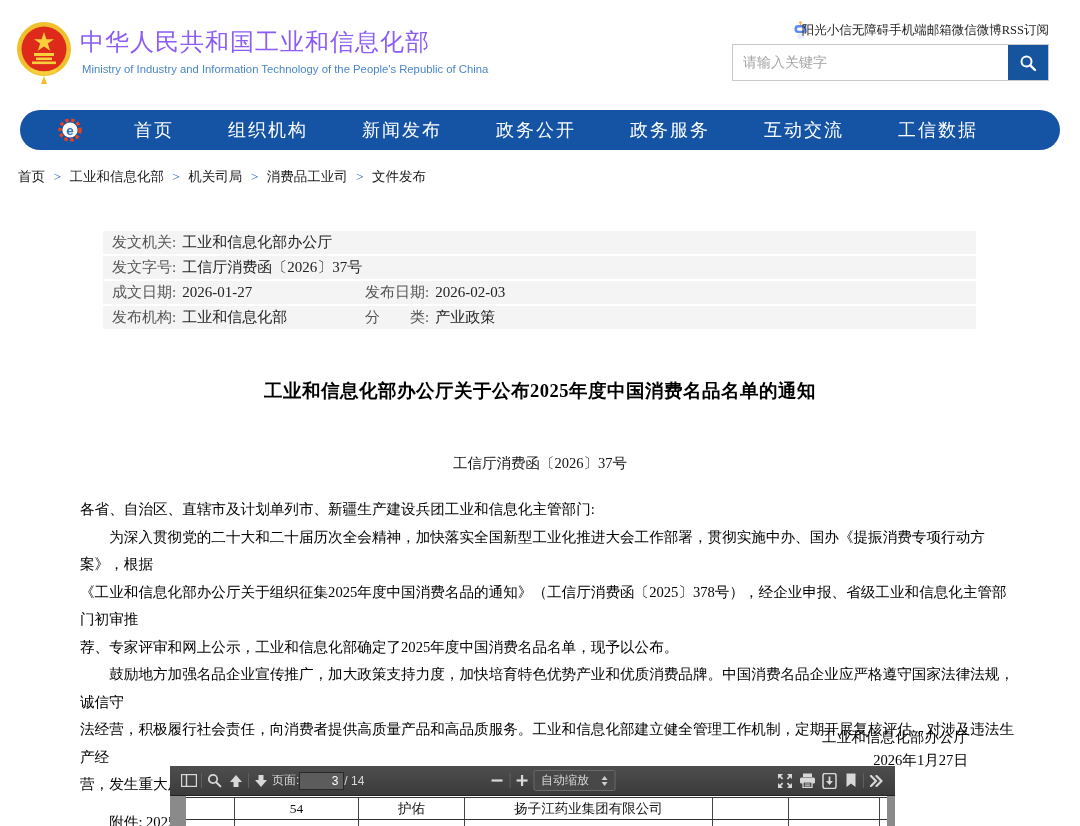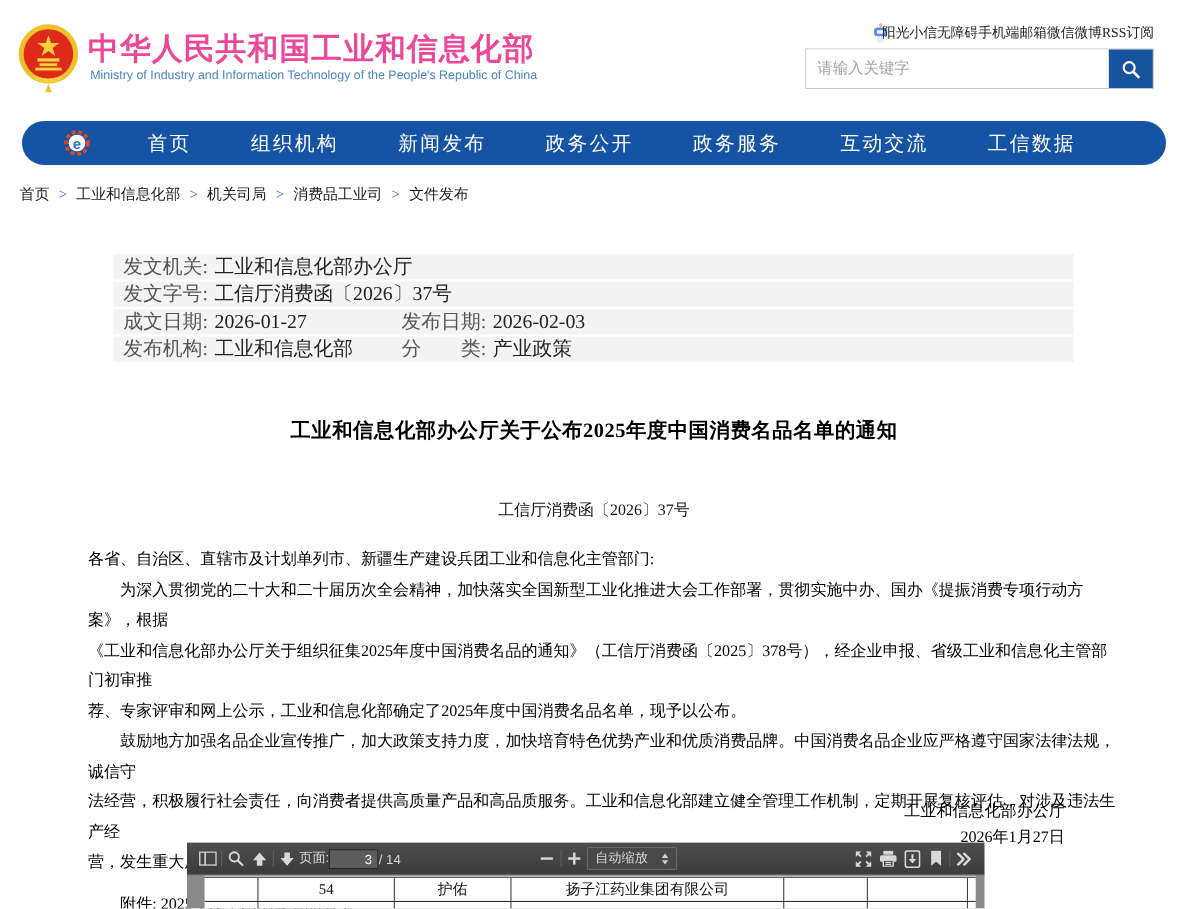--- a/index.html
+++ b/index.html
@@ -3,23 +3,23 @@
 <meta charset="utf-8">
 <style>
   * { margin:0; padding:0; box-sizing:border-box; }
   html,body { width:1080px; height:826px; overflow:hidden; background:#fff;
     font-family:"Liberation Serif","DejaVu Serif",serif; }
   .stage { position:relative; width:1080px; height:826px; background:#fff; }
 
   
   .header { position:absolute; top:0; left:0; width:1080px; height:105px; background:#fff; }
   .emblem { position:absolute; left:16px; top:20px; width:56px; height:64px; }
-  .site-title { position:absolute; left:80px; top:26px; color:#ec4899;
-    font-family:"Liberation Sans","DejaVu Sans",sans-serif; font-weight:bold;
-    font-size:28px; letter-spacing:1px; white-space:nowrap; }
+  .site-title { position:absolute; left:80px; top:26px; color:#8b5cf6;
+    font-family:"Liberation Sans","DejaVu Sans",sans-serif; font-weight:normal;
+    font-size:24px; letter-spacing:1px; white-space:nowrap; }
   .site-sub { position:absolute; left:82px; top:63px; color:#4a86c8;
     font-family:"Liberation Sans","DejaVu Sans",sans-serif; font-size:11.3px; white-space:nowrap; }
 
   .quick-links { position:absolute; top:21px; right:31px; display:flex; align-items:center;
     font-size:12.5px; color:#222; }
   .quick-links .ql { cursor:pointer; white-space:nowrap; }
   .mascot { width:15px; height:19px; margin-right:-6px; }
 
   .search-box { position:absolute; top:44px; right:31px; width:317px; height:37px;
     border:1px solid #c9c9c9; background:#fff; }
@@ -36,21 +36,21 @@
   .nav-items { flex:1; display:flex; justify-content:space-around; list-style:none;
     margin:0 55px 0 25px; }
   .nav-item { color:#fff; font-size:18px; letter-spacing:2px; cursor:pointer; white-space:nowrap; }
 
   
   .breadcrumb { position:absolute; top:168px; left:18px; font-size:13.5px; color:#1a1a1a; }
   .breadcrumb .bc { cursor:pointer; }
   .breadcrumb .sep { color:#2a62c5; margin:0 5px; }
 
   
-  .meta { position:absolute; top:231px; left:103px; width:873px; font-size:18px; }
+  .meta { position:absolute; top:231px; left:103px; width:873px; font-size:15px; }
   .meta-row { position:relative; background:#f4f4f4; height:23px; line-height:23px;
     margin-bottom:2px; padding-left:9px; white-space:nowrap; }
   .meta-label { color:#555; }
   .meta-value { color:#222; margin-left:6px; }
   .meta-cell2 { position:absolute; left:262px; top:0; }
 
   
   .doc-title { position:absolute; top:378px; left:0; width:1080px; text-align:center;
     font-size:18.5px; font-weight:bold; color:#000; letter-spacing:0.5px; }
   .doc-number { position:absolute; top:454px; left:0; width:1080px; text-align:center;

